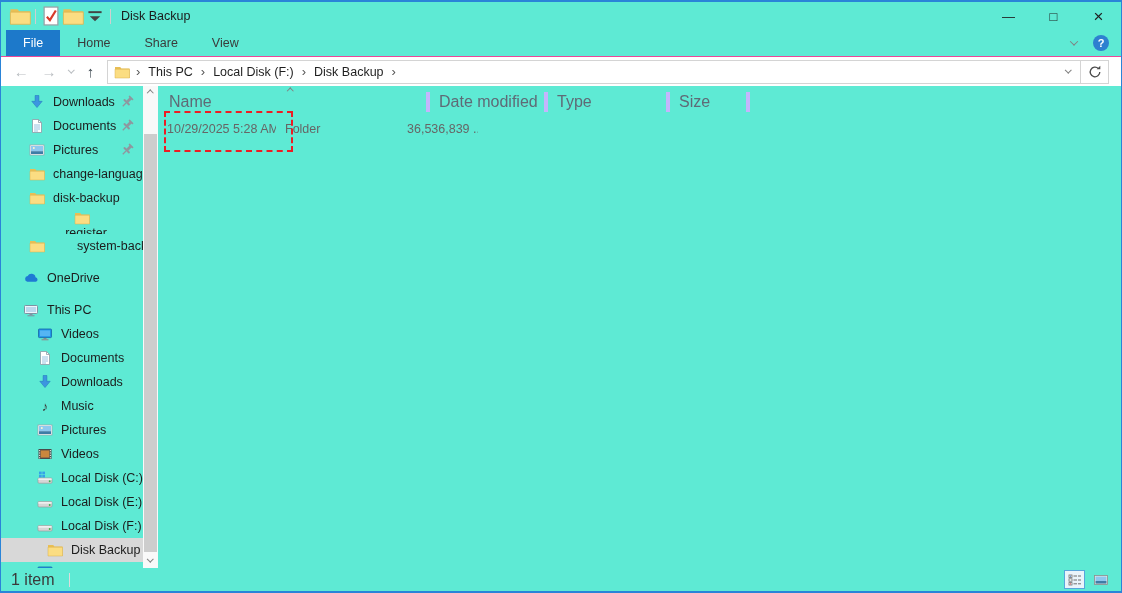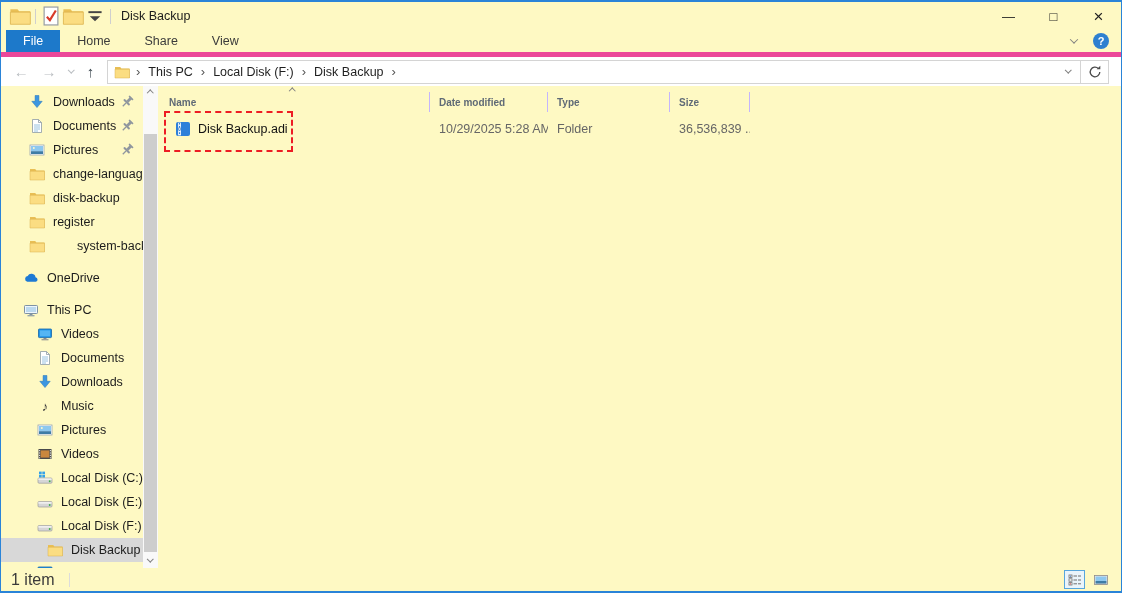--- a/index.html
+++ b/index.html
@@ -1,30 +1,30 @@
 <!DOCTYPE html>
 <html><head>
 <meta charset="utf-8">
 <style>
   * { box-sizing: border-box; margin: 0; padding: 0; cursor: default; }
   html,body { background:#fff; }
   body { width:1122px; height:593px; font-family:"Liberation Sans", sans-serif; overflow:hidden; }
-  .window { width:1122px; height:593px; border:1px solid #2a84d8; border-top-width:2px; border-bottom-width:2px; background:#fef9c3; display:flex; flex-direction:column; }
+  .window { width:1122px; height:593px; border:1px solid #2a84d8; border-top-width:2px; border-bottom-width:2px; background:#5eead4; display:flex; flex-direction:column; }
 
   
   .titlebar { height:28px; display:flex; align-items:center; padding-left:8px; flex:0 0 auto; }
   .qat-btn { width:22px; height:22px; display:inline-flex; align-items:center; justify-content:center; }
   .qat-sep { width:1px; height:15px; background:#cfcfcf; margin:0 4px; }
   .win-title { font-size:12.5px; color:#1a1a1a; margin-left:6px; white-space:nowrap; }
   .win-controls { margin-left:auto; display:flex; height:28px; }
   .win-btn { width:45px; height:28px; display:flex; align-items:center; justify-content:center; color:#1f1f1f; font-size:13px; line-height:1; }
   .win-btn.close { font-size:17px; }
 
   
-  .tabs-row { height:27px; display:flex; align-items:stretch; border-bottom:5px solid #ec4899; flex:0 0 auto;text-align:right; }
+  .tabs-row { height:27px; display:flex; align-items:stretch; border-bottom:1px solid #ec4899; flex:0 0 auto;text-align:right; }
   .tab { padding:0 17px; display:flex; align-items:center; font-size:12.5px; color:#3b3b3b; }
   .tab.active { background:#1d79ca; color:#fff; margin-left:5px; }
   .tabs-right { margin-left:auto; display:flex; align-items:center; gap:16px; padding-right:12px; }
   .help-circle { width:16px; height:16px; border-radius:50%; background:#2e80d0; color:#fff; font-size:11px; font-weight:bold; display:flex; align-items:center; justify-content:center; }
 
   
   .chev { display:inline-block; width:6px; height:6px; border-right:1.5px solid #818181; border-bottom:1.5px solid #818181; transform:rotate(45deg) translate(-1px,-1px); }
   .chev.up { transform:rotate(-135deg); }
   .chev.sm { width:4.5px; height:4.5px; }
 
@@ -59,21 +59,21 @@
   .sb-pin { margin-left:auto; margin-right:5px; flex:0 0 14px; display:inline-flex; }
   .sb-spacer { height:8px; }
   .sb-scroll { position:absolute; top:0; right:0; width:15px; height:100%; background:#f9f9f9; }
   .sb-scroll .arrow { position:absolute; left:0; width:15px; height:15px; display:flex; align-items:center; justify-content:center; }
   .sb-scroll .arrow.top { top:0; } .sb-scroll .arrow.bottom { bottom:0; }
   .sb-thumb { position:absolute; left:1px; width:13px; top:48px; bottom:16px; background:#cdcdcd; }
 
   
   .file-area { flex:1 1 auto; position:relative; padding-top:3px; overflow:hidden; }
   .fl-header { display:flex; height:26px; align-items:center; position:relative; }
-  .fl-hcell { height:20px; display:flex; align-items:center; font-size:10px; color:#5f6a76; border-right:1px solid #c4b5fd; padding-left:9px; position:relative;font-weight:bold; }
+  .fl-hcell { height:20px; display:flex; align-items:center; font-size:16px; color:#5f6a76; border-right:4px solid #c4b5fd; padding-left:9px; position:relative; }
   .fl-hcell:first-child { padding-left:11px; }
   .sort-caret { position:absolute; top:-3px; left:50%; margin-left:-4px; }
   .fl-row { display:flex; height:28px; align-items:center; }
   .fl-cell { font-size:12.5px; color:#666; padding-left:9px; overflow:hidden; white-space:nowrap; }
   .fl-cell.name { color:#111; display:flex; align-items:center; gap:7px; padding-left:17px; }
   .annotation-box { position:absolute; left:6px; top:25px; width:129px; height:41px; border:2px dashed #ed1c24; pointer-events:none; }
 
   
   .statusbar { height:23px; flex:0 0 auto; display:flex; align-items:center; padding:0 10px; }
   .sb-count { font-size:16px; color:#3a3a3a; }
@@ -257,21 +257,21 @@
           </div>
           <div class="sb-row" style="padding-left: 28px;">
             <span class="icon">
               <svg viewBox="0 0 16 16">
                 <path d="M1 3h5.2l1.2 1.6h8.1V14H1z" fill="#e9bf55"></path>
                 <path d="M1 5.2h14.5V14H1z" fill="#fbdd82" stroke="#d9b04c" stroke-width="0.5"></path>
               </svg>
             </span>
             <span class="sb-label">disk-backup</span>
           </div>
-          <div class="sb-row" style="padding-left: 28px;">
+          <div class="sb-row" style="padding-left: 28px; flex-direction: column;">
             <span class="icon">
               <svg viewBox="0 0 16 16">
                 <path d="M1 3h5.2l1.2 1.6h8.1V14H1z" fill="#e9bf55"></path>
                 <path d="M1 5.2h14.5V14H1z" fill="#fbdd82" stroke="#d9b04c" stroke-width="0.5"></path>
               </svg>
             </span>
             <span class="sb-label">register</span>
           </div>
           <div class="sb-row" style="padding-left: 28px; gap: 24px;">
             <span class="icon">
@@ -440,31 +440,20 @@
 
     <div class="file-area">
       <div class="fl-header" id="fl-header">
           <div class="fl-hcell" style="width: 272px;">Name<span class="sort-caret chev sm up"></span></div>
           <div class="fl-hcell" style="width: 118px;">Date modified</div>
           <div class="fl-hcell" style="width: 122px;">Type</div>
           <div class="fl-hcell" style="width: 80px;">Size</div>
         </div>
       <div id="fl-rows">
           <div class="fl-row">
-            <div class="fl-cell name" style="width: 272px;">
-              <span class="icon">
-                <svg viewBox="0 0 16 16">
-                  <rect x="1" y="1" width="14" height="14" rx="2" fill="#2e80d9"></rect>
-                  <rect x="3.1" y="1.6" width="2.9" height="12.8" fill="#eaf2fb"></rect>
-                  <line x1="4.55" y1="2" x2="4.55" y2="14" stroke="#2e80d9" stroke-width="1.1" stroke-dasharray="1.6 1.5"></line>
-                  <rect x="3.4" y="7" width="2.4" height="2" fill="#fff" stroke="#1c5fa8" stroke-width="0.4"></rect>
-                </svg>
-              </span>
-              <span>Disk Backup.adi</span>
-            </div>
             <div class="fl-cell" style="width: 118px;">10/29/2025 5:28 AM</div>
             <div class="fl-cell" style="width: 122px;">Folder</div>
             <div class="fl-cell" style="width: 80px;">36,536,839 ...</div>
           </div>
         </div>
       <div class="annotation-box" id="annotation-box" style="border-color: rgb(237, 28, 36);"></div>
     </div>
   </div>
 
   <div class="statusbar">

